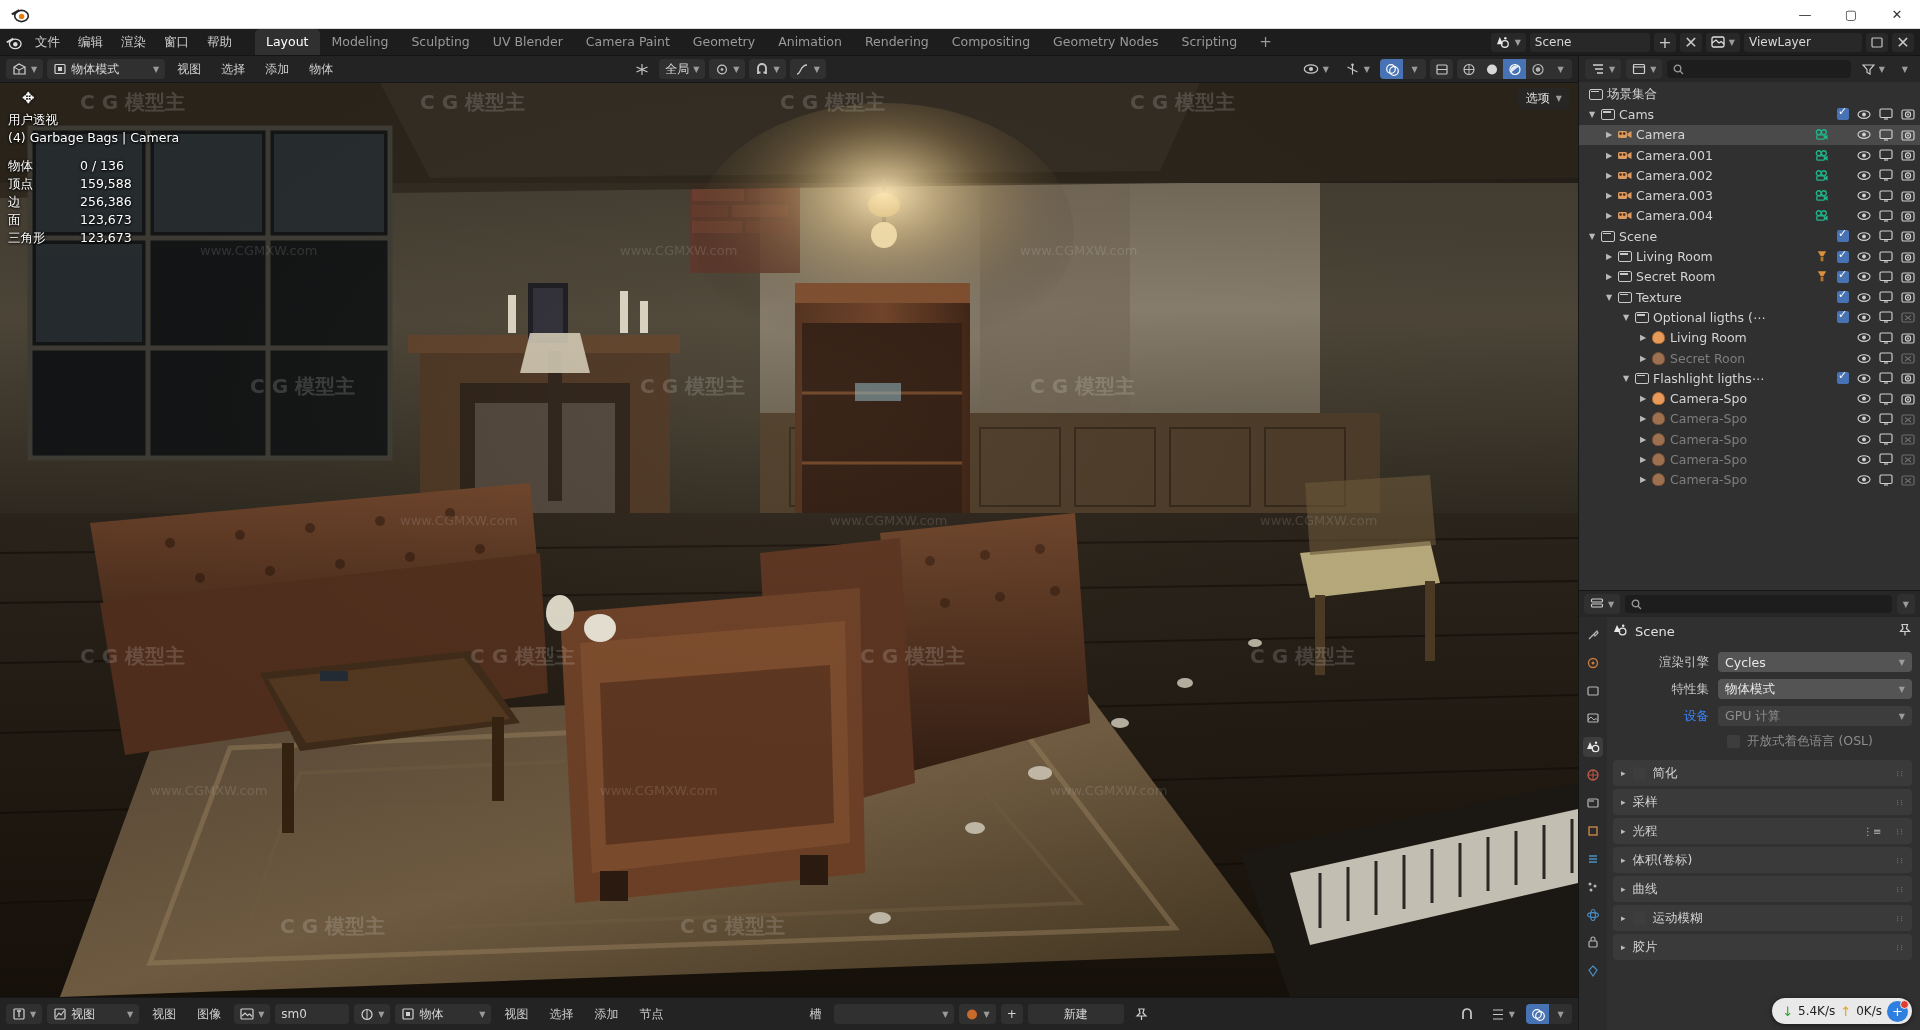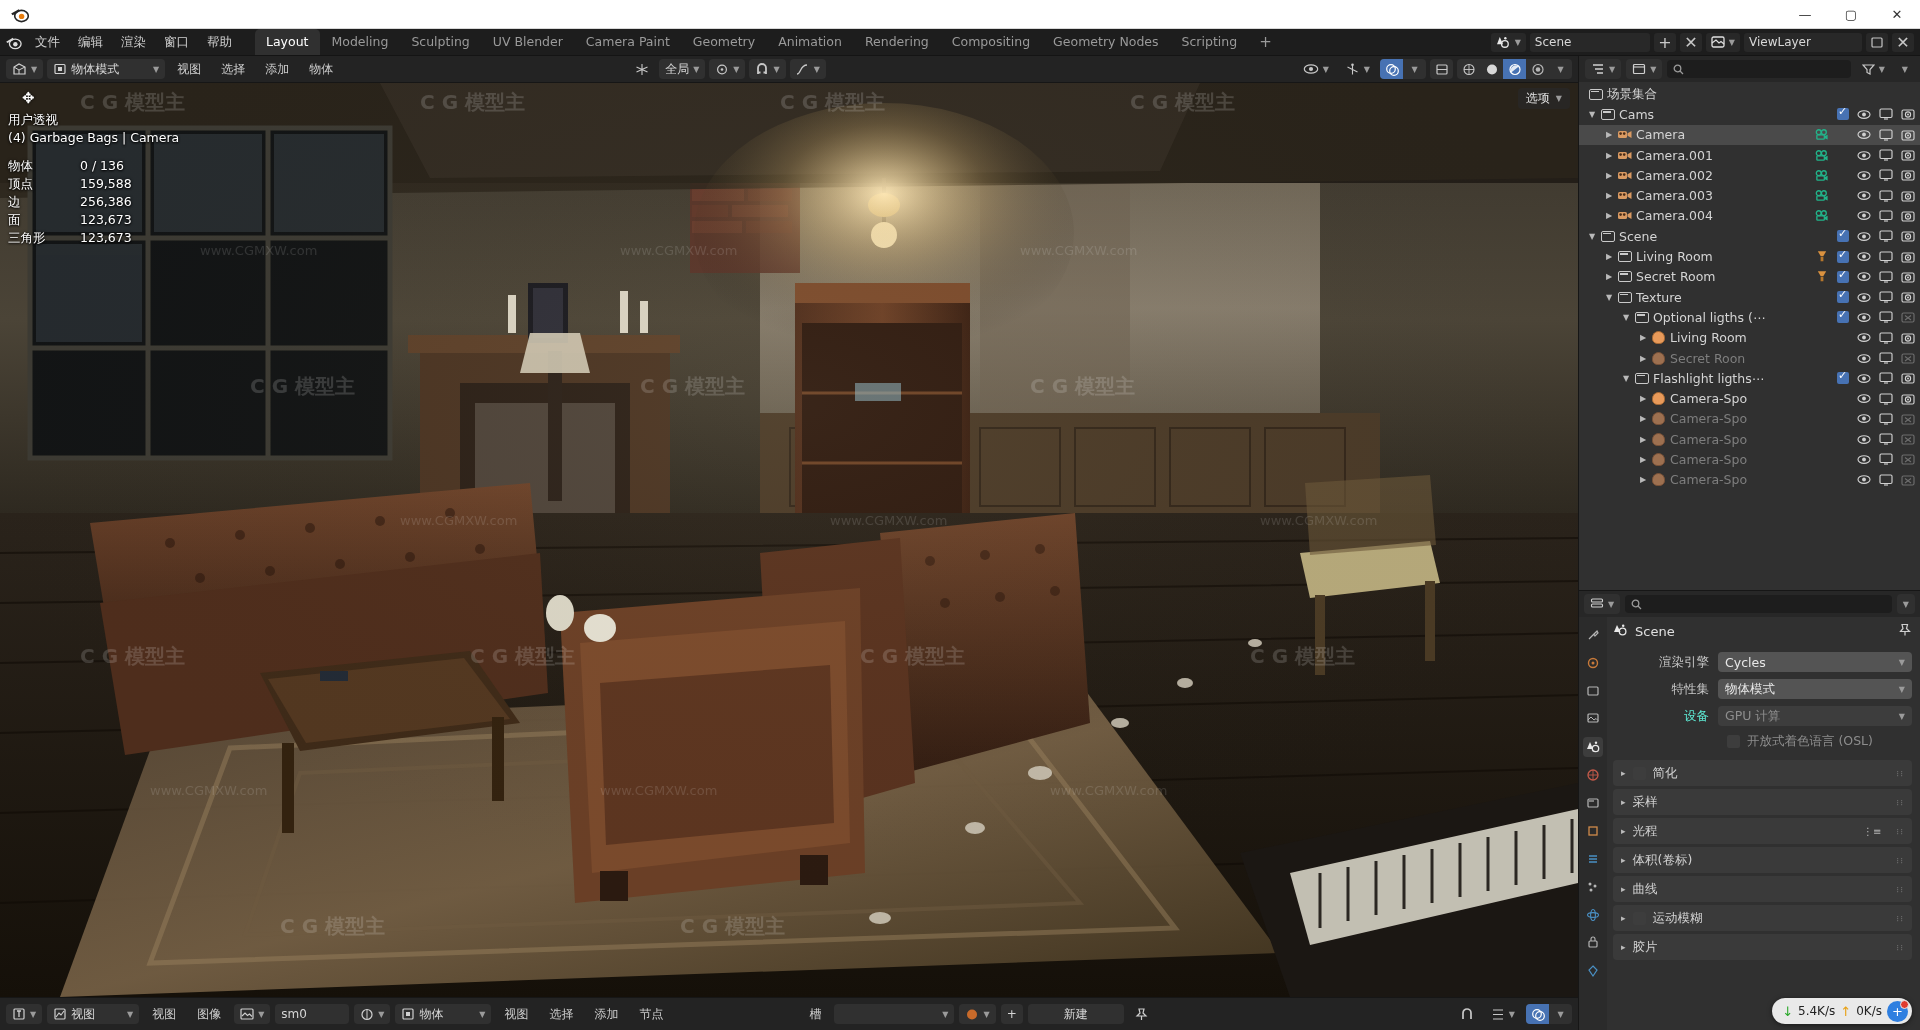--- a/index.html
+++ b/index.html
@@ -166,21 +166,21 @@
     width: 28px; background: #2b2b2b; padding-top: 8px; display:flex; flex-direction: column;
     align-items:center; gap: 8px;
   }
   .ptab { width: 20px; height: 20px; display:flex; align-items:center; justify-content:center;
           border-radius: 4px; font-size: 11px; color: #b6b6b6; }
   .ptab.active { background: #3d3d3d; color: #fff; }
   .prop-main { flex: 1; padding: 6px 8px 0 6px; overflow: hidden; }
   .prop-title { display:flex; align-items:center; gap:7px; font-size: 13px; color:#e0e0e0; margin-bottom: 12px; }
   .prop-row { display:flex; align-items:center; margin-bottom: 7px; }
   .prop-lbl { width: 105px; text-align: right; padding-right: 9px; font-size: 12.5px; color:#c8c8c8; }
-  .prop-lbl.dim { color: #5eead4; }
+  .prop-lbl.dim { color: #3b82f6; }
   .prop-val {
     flex: 1; height: 20px; background:#545454; border-radius: 4px; display:flex; align-items:center;
     padding: 0 7px; font-size: 12.5px; color:#e8e8e8;
   }
   .prop-val.dim { background:#3d3d3d; color:#8d8d8d; }
   .prop-val .chev { margin-left:auto; }
   .prop-check-row { display:flex; align-items:center; gap:7px; padding-left: 114px; margin-bottom: 10px; }
   .sm-chk { width: 13px; height: 13px; background:#3d3d3d; border-radius:2px; }
   .panel-row {
     height: 26px; background:#3a3a3a; border-radius: 4px; margin-bottom: 3px;

